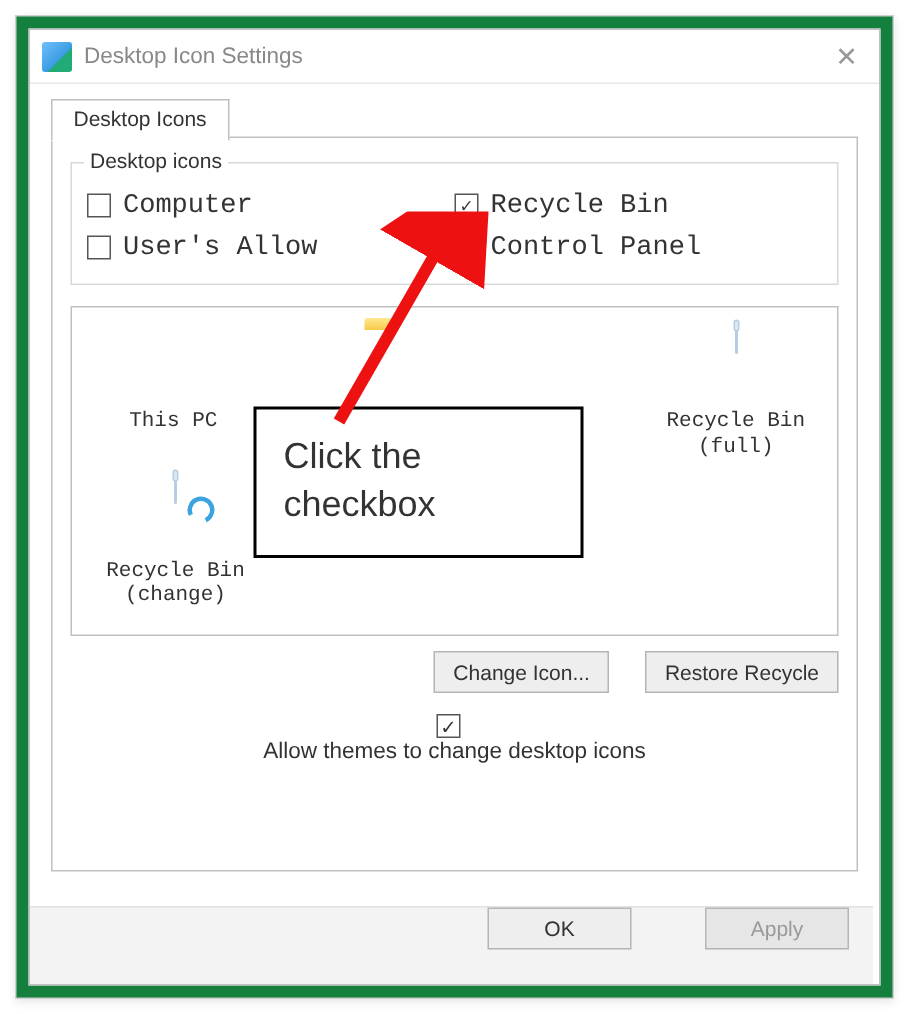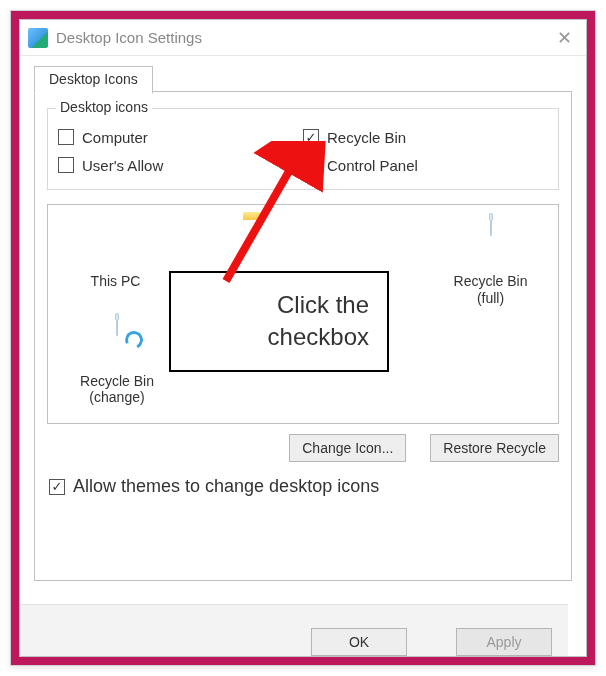--- a/index.html
+++ b/index.html
@@ -8,21 +8,21 @@
     padding: 10px;
     background: #fff;
     font-family: "Segoe UI", Tahoma, sans-serif;
     font-size: 13px;
     color: #333;
   }
   .outer-frame {
     width: 586px;
     height: 656px;
     border: 1px solid #d0d0d0;
-    background: #be185d;
+    background: #15803d;
     position: relative;
     box-shadow: 0 2px 6px rgba(0,0,0,0.1);
   }
   .dialog {
     position: absolute;
     left: 8px;
     top: 8px;
     right: 8px;
     bottom: 8px;
     border: 1px solid #c0c0c0;
@@ -81,21 +81,22 @@
     top: -10px;
     left: 8px;
     background: #fff;
     padding: 0 4px;
     font-size: 14px;
   }
   .checkrow {
     display: flex;
     align-items: center;
     height: 28px;
-    font-size: 15px;
+    font-size: 18px;
+    font-family: Liberation Mono, monospace;
   }
   .checkbox {
     width: 16px; height: 16px;
     border: 1px solid #555;
     margin-right: 8px;
     display: inline-flex;
     align-items: center;
     justify-content: center;
     font-size: 13px;
     line-height: 1;
@@ -105,20 +106,21 @@
   .cols2 > div { flex: 1; }
   .iconbox {
     border: 1px solid #c0c0c0;
     margin-top: 14px;
     height: 220px;
     padding: 14px 10px;
   }
   .icon-row {
     display: flex;
     gap: 10px;
+    font-family: Liberation Mono, monospace;
   }
   .icon-item {
     width: 118px;
     text-align: center;
     font-size: 14px;
     line-height: 1.2;
   }
   .icon-item .glyph {
     width: 56px; height: 48px; margin: 0 auto 6px auto;
     display: block;
@@ -192,46 +194,46 @@
     height: 28px;
     border: 1px solid #b5b5b5;
     background: #eee;
     font-size: 14px;
     display:inline-flex; align-items:center; justify-content:center;
     padding: 0 12px;
   }
   .btn.disabled { color: #9a9a9a; background:#e6e6e6;margin-left:37px; }
   .bottombar {
     position:absolute;
-    left:0; right:18px; bottom:0;
+    left:0; right:4px; bottom:0;
     height:52px;
     border-top:1px solid #e2e2e2;
     background:#f3f3f3;
-    display:flex; align-items:flex-end; justify-content:flex-end;
+    display:flex; align-items:flex-start; justify-content:flex-end;
     gap:12px; padding-right:16px;
   }
   .bottombar .btn { min-width: 96px; }
   .allow-row {
     margin: 14px 2px 2px 2px;
     display:flex; align-items:center;
-    font-size: 18px;
+    font-size: 15px;
+    flex-direction: column;
   }
 
   
   .callout-box {
     position:absolute;
     left: 158px; top: 260px;
     width: 220px;
     background:#fff;
     border:2px solid #000;
     padding: 16px 18px;
     font-size: 24px;
     line-height: 1.35;
     z-index: 20;
-    text-align: right;
   }
   .arrow {
     position:absolute;
     z-index: 21;
     pointer-events:none;
   }
 </style>
 </head>
 <body>
 

